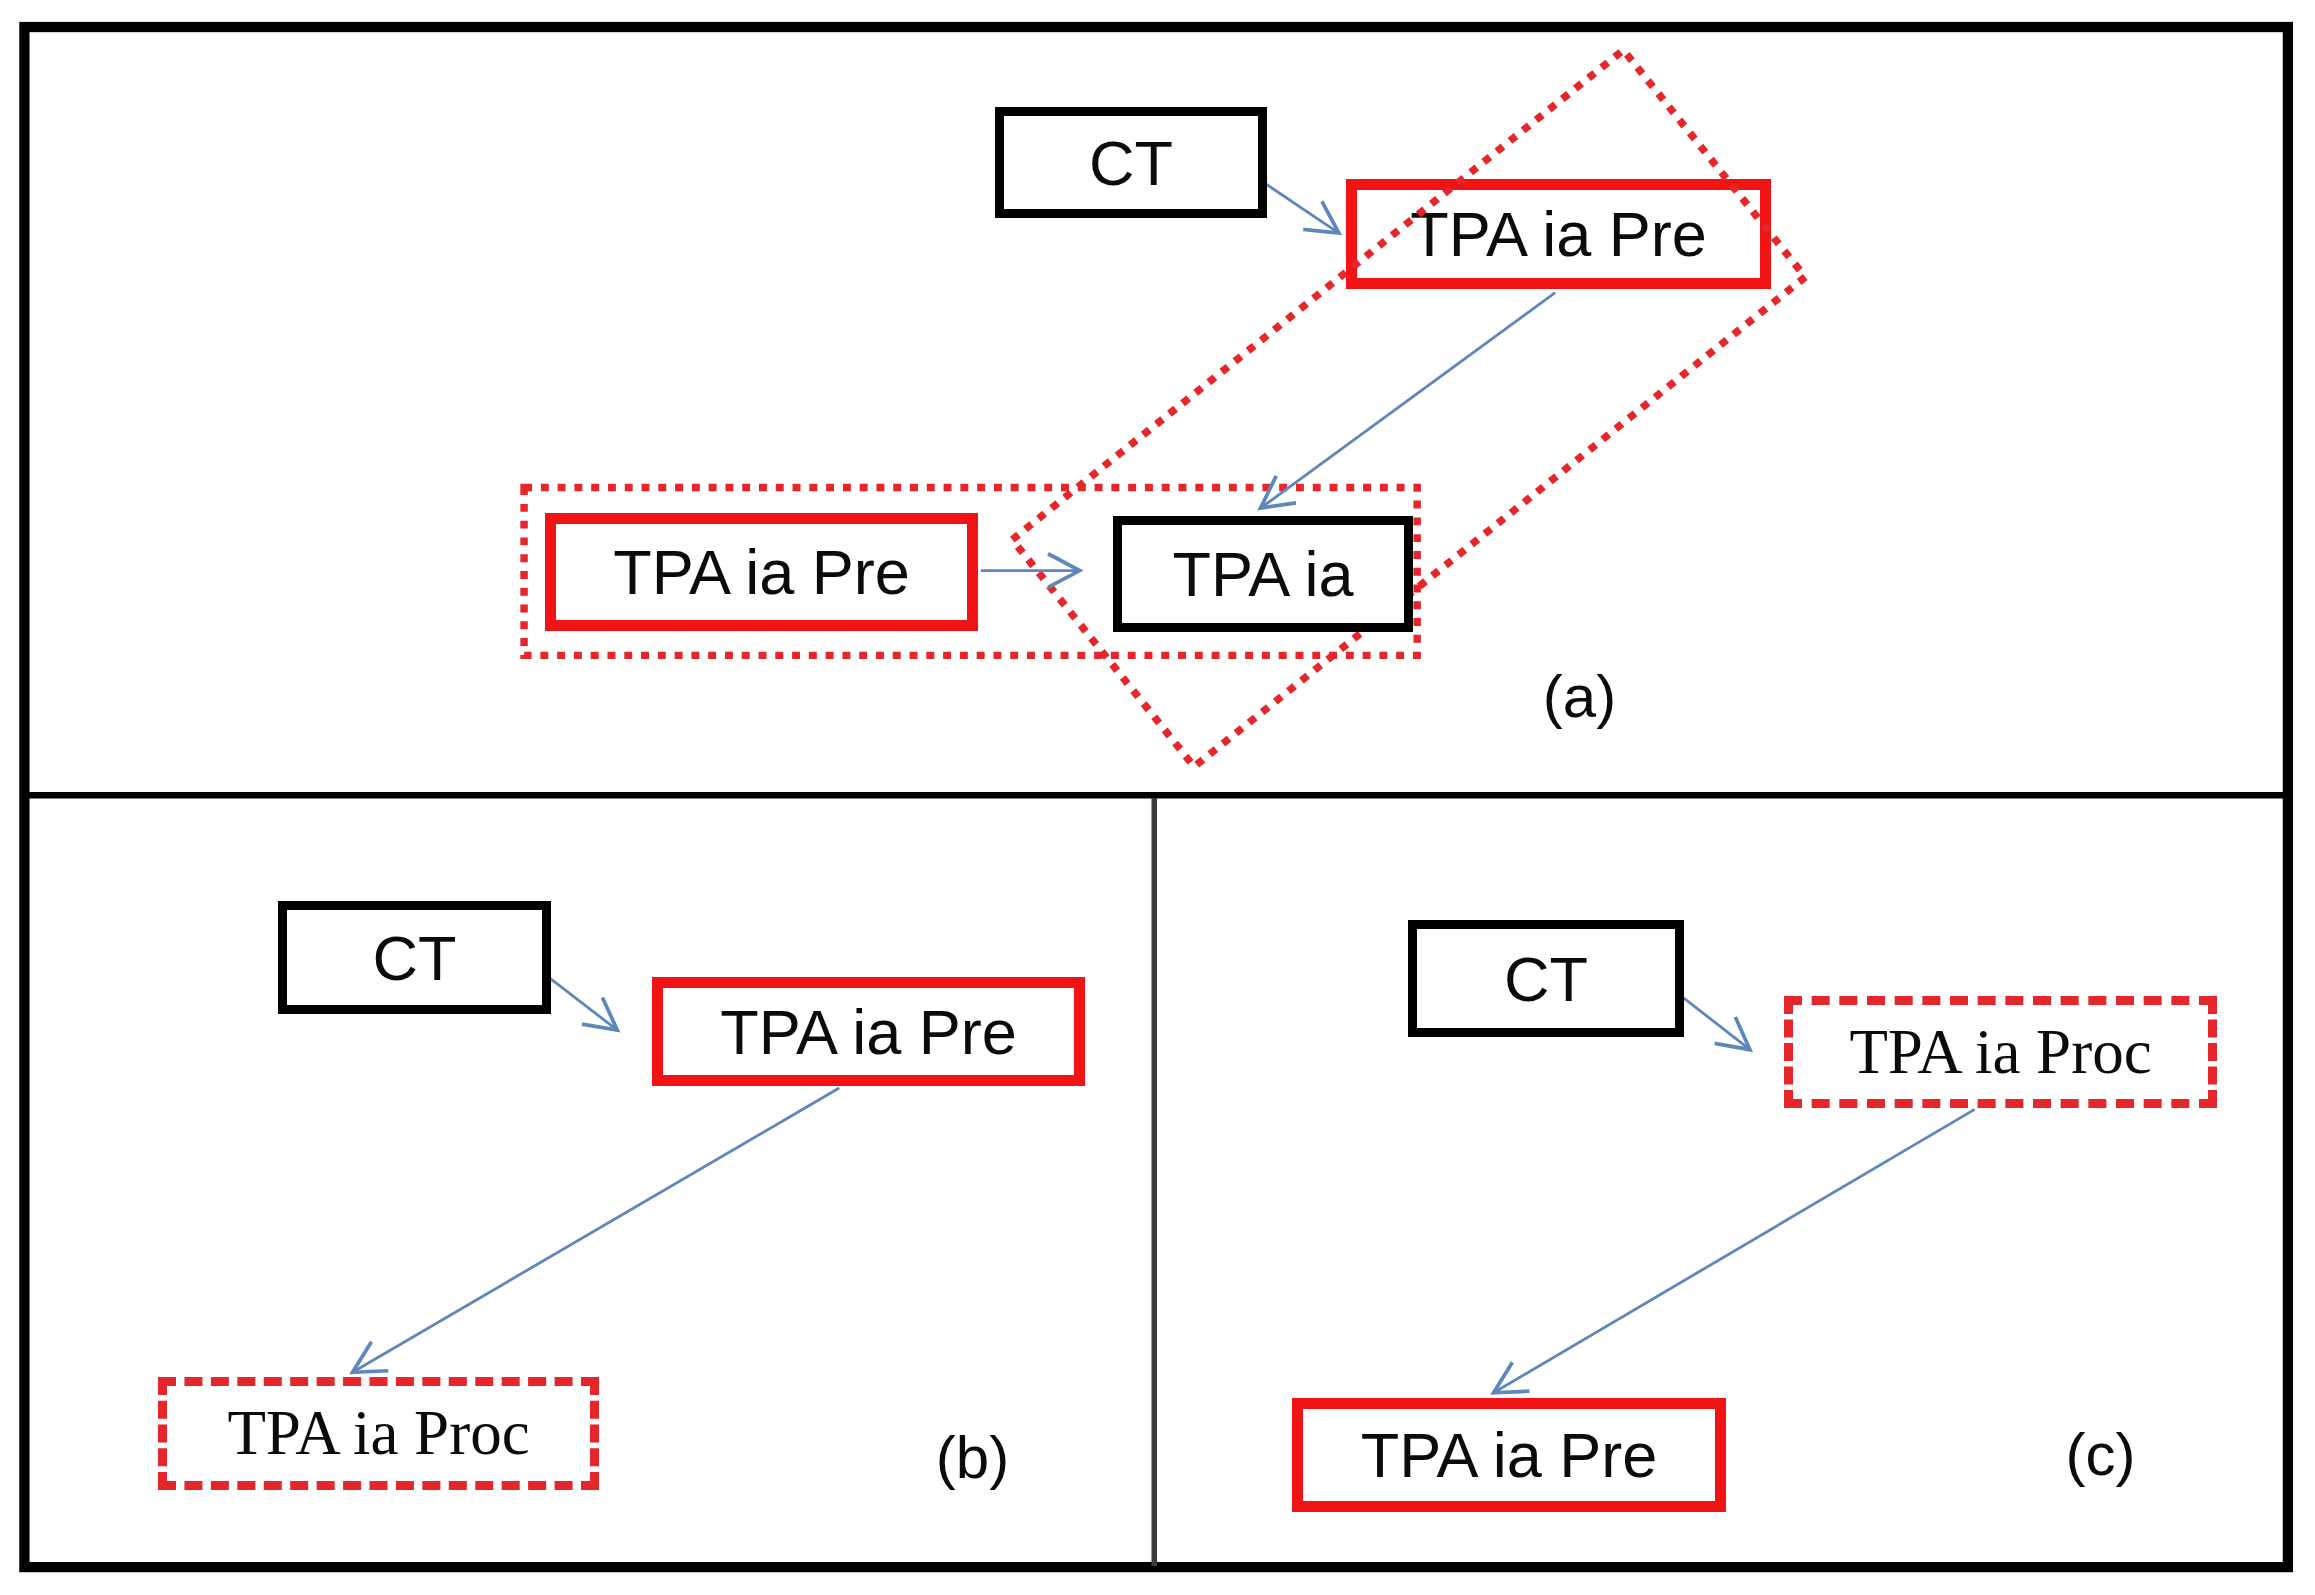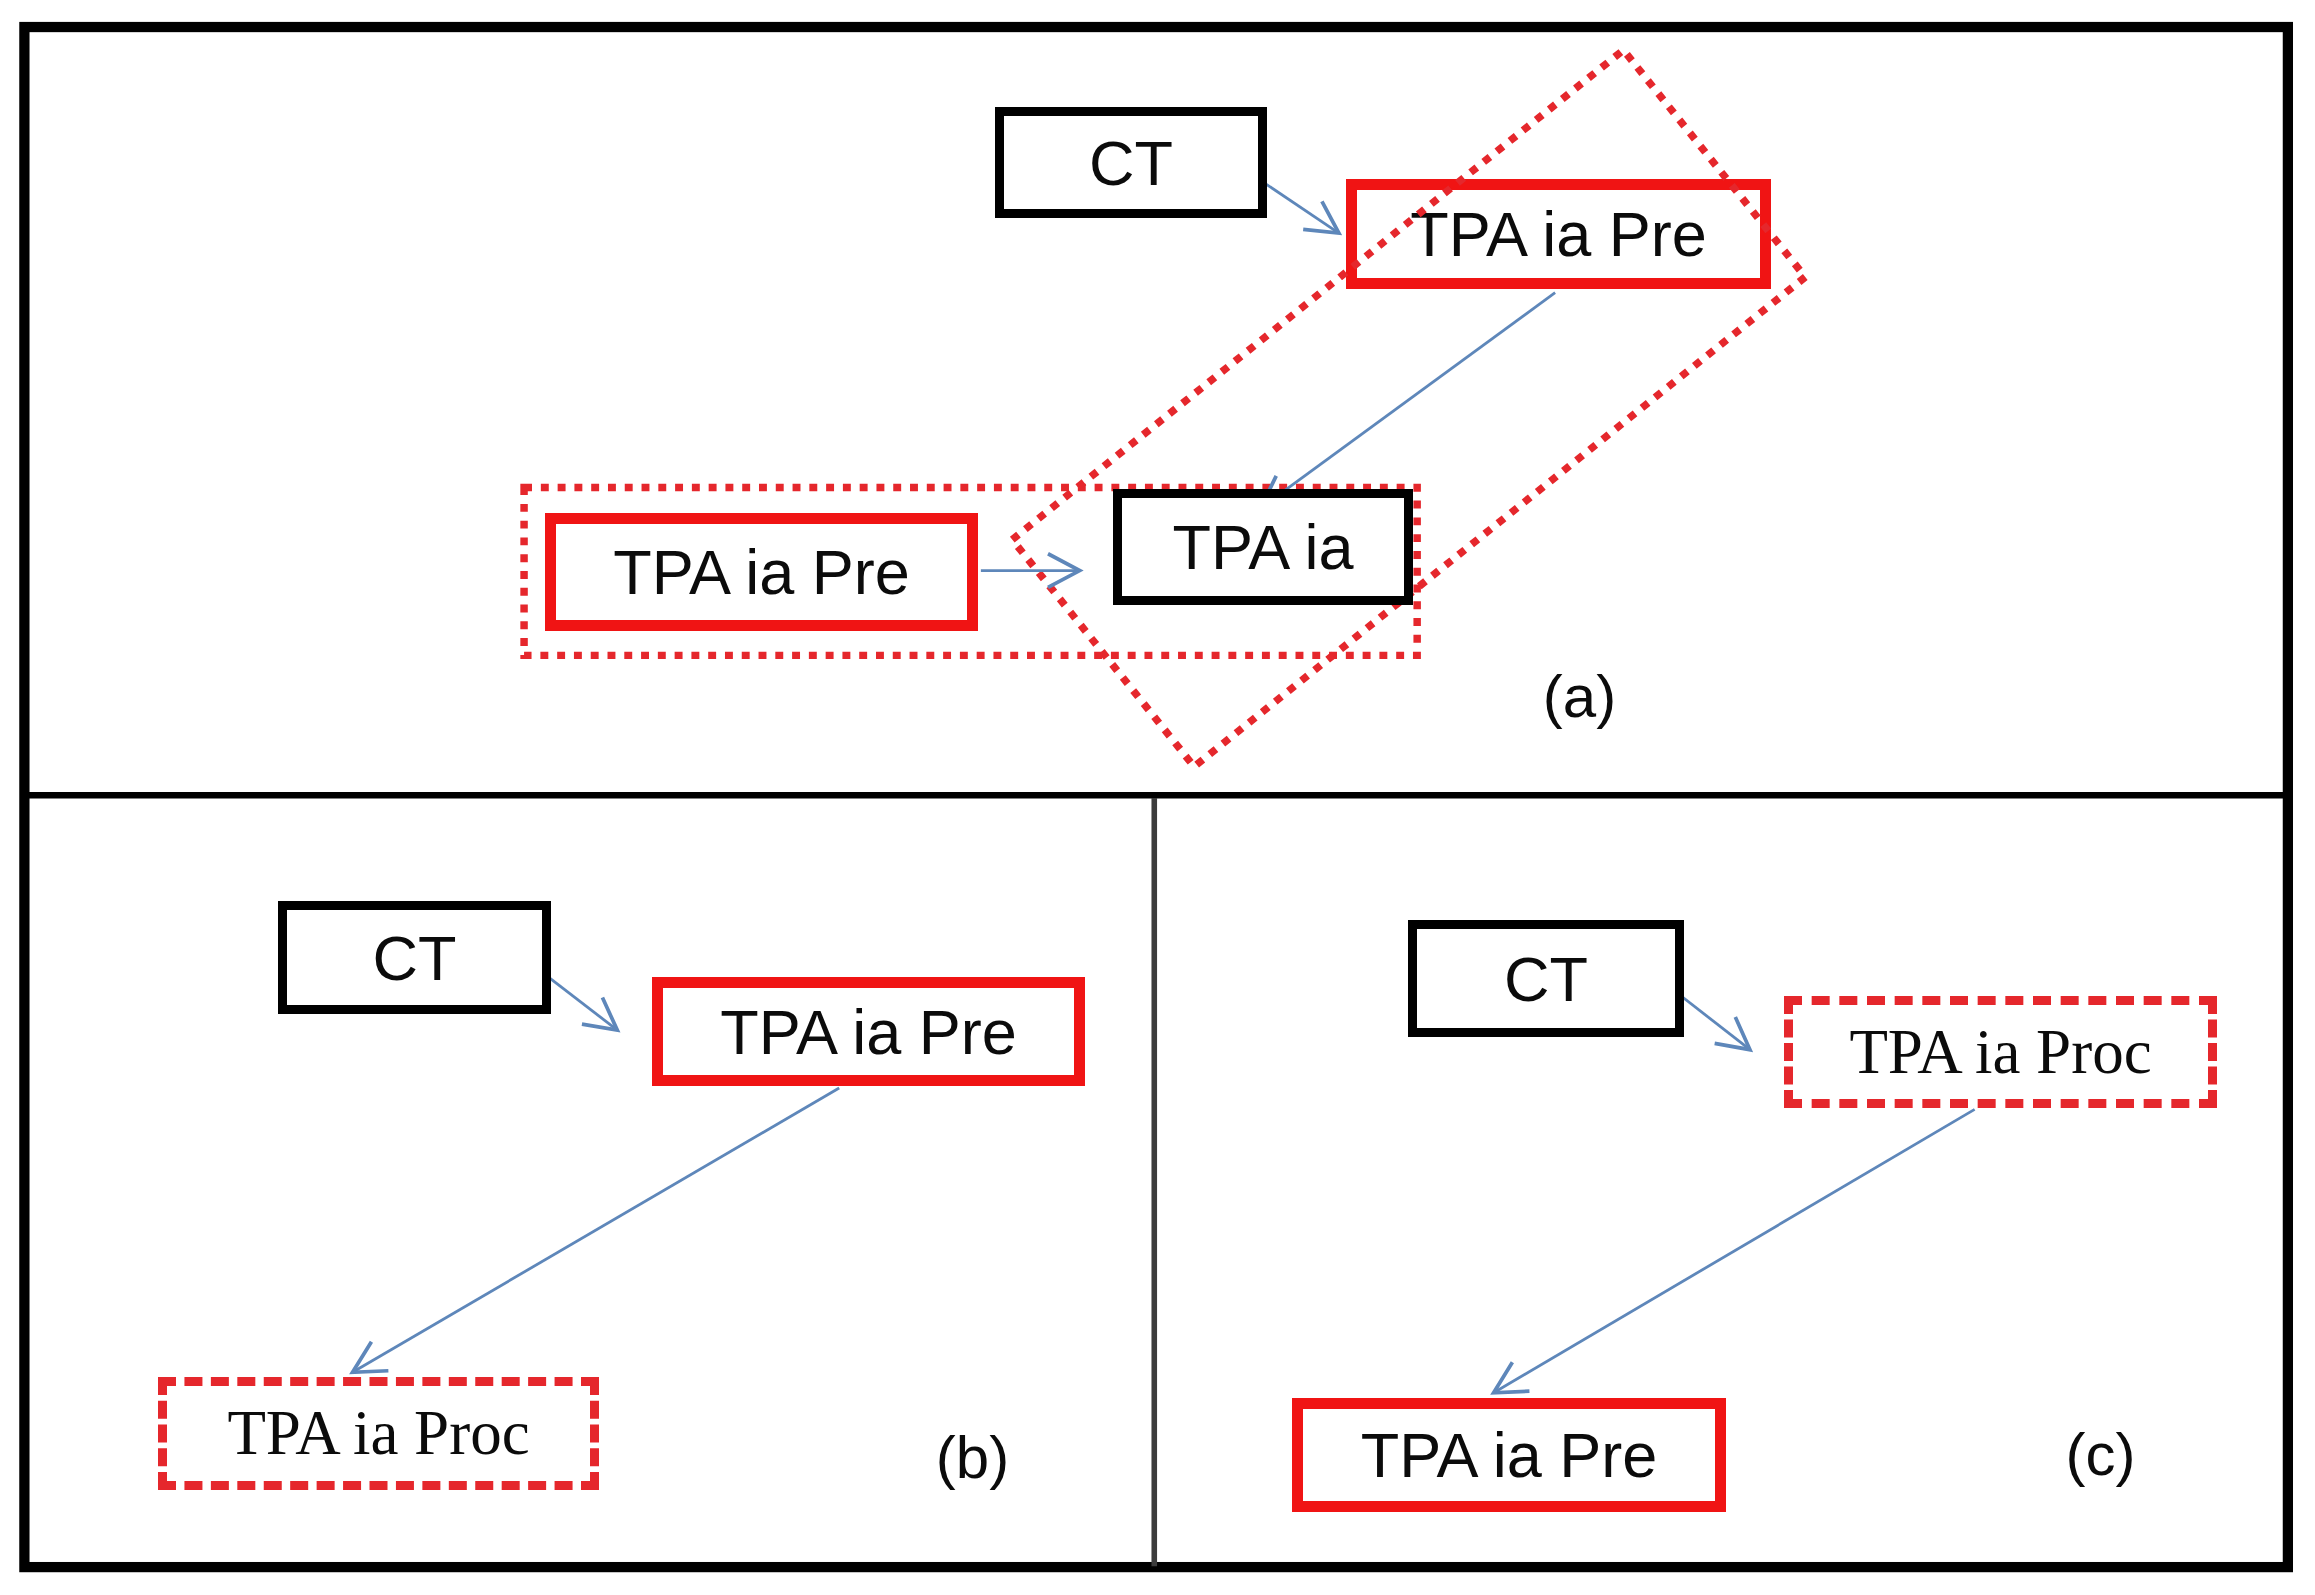--- a/index.html
+++ b/index.html
@@ -71,21 +71,21 @@
 
     <line x1="1777" y1="1048" x2="1877" y2="1126" stroke-width="3" marker-end="url(#arrowhead)" stroke="#5e87ba"></line>
     <line x1="2118" y1="1190" x2="1602" y2="1494" stroke-width="3" marker-end="url(#arrowhead)" stroke="#5e87ba"></line>
   </svg>
 
   <div class="layer over">
 
     <div class="box black" style="left:966px;top:107px;width:272px;height:111px;">
       <span>CT</span>
     </div>
-    <div class="box black" style="left:1084px;top:489px;width:300px;height:116px;">
+    <div class="box black" style="left:1084px;top:516px;width:300px;height:116px;">
       <span>TPA ia</span>
     </div>
     <div class="panel-label" style="left:1476px;top:653px;">
       <span>(a)</span>
     </div>
 
     <div class="box black" style="left:249px;top:901px;width:273px;height:113px;">
       <span>CT</span>
     </div>
     <div class="box red" style="left:623px;top:977px;width:433px;height:109px;">

